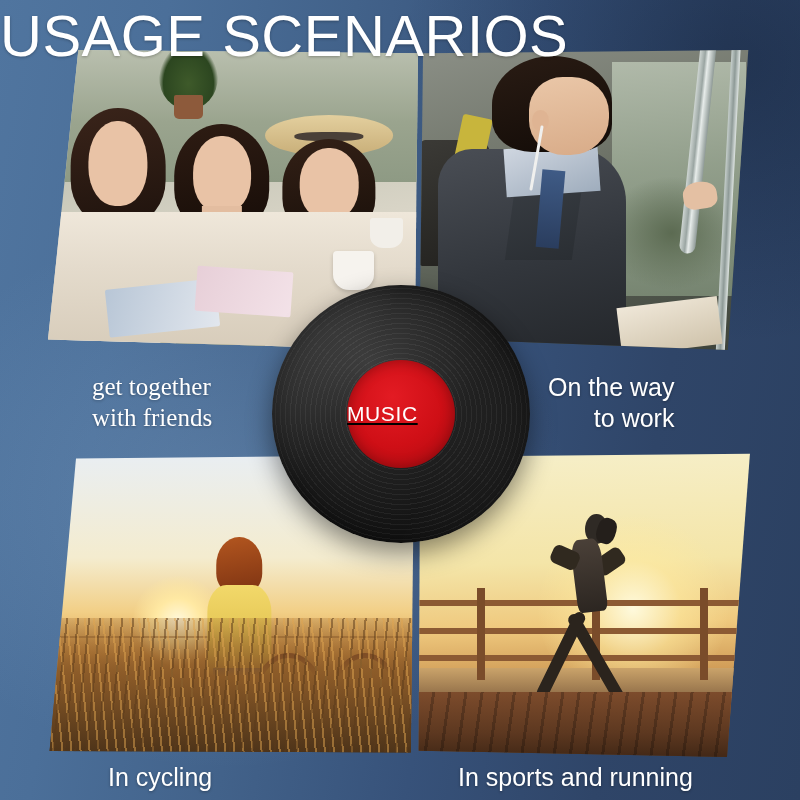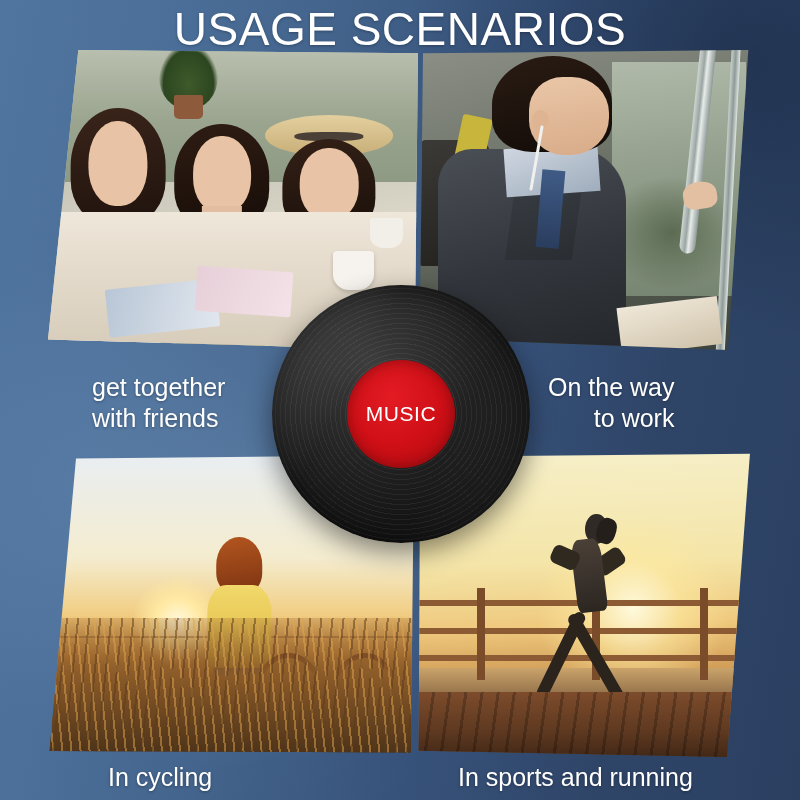--- a/index.html
+++ b/index.html
@@ -12,22 +12,22 @@
     background:linear-gradient(100deg,#50759f 0%,#4b6f99 18%,#42628a 38%,#37527a 58%,#2f4568 78%,#2b4061 100%);
   }
   
   #poster::after{
     content:"";position:absolute;inset:0;pointer-events:none;
     background:radial-gradient(ellipse 70% 55% at 28% 62%, rgba(140,175,210,.28), rgba(0,0,0,0) 62%),
                radial-gradient(ellipse 60% 50% at 92% 8%, rgba(10,22,42,.35), rgba(0,0,0,0) 70%);
   }
 
   .title{
-    position:absolute;left:0;right:0;top:2px;text-align:center;
-    color:#ffffff;font-size:46px;letter-spacing:.5px;font-weight:400;
+    position:absolute;left:0;right:0;top:2px;text-align:left;
+    color:#ffffff;font-size:58px;letter-spacing:.5px;font-weight:400;
     text-shadow:0 1px 3px rgba(0,0,0,.28);
     z-index:6;
   }
 
   
   .tile{position:absolute;overflow:hidden;z-index:3;box-shadow:0 2px 10px rgba(0,0,0,.22);}
   .tile .ph{position:absolute;inset:0;}
 
   #tile-friends{left:48px;top:50px;width:370px;height:300px;
     clip-path:polygon(8.2% 0%, 100% 1.1%, 99.1% 100%, 0% 96.5%);}
@@ -180,29 +180,30 @@
     box-shadow:0 10px 26px rgba(0,0,0,.45), inset 0 0 24px rgba(0,0,0,.6);
     z-index:5;
   }
   .record .sheen{position:absolute;inset:0;border-radius:50%;pointer-events:none;
     background:linear-gradient(118deg, rgba(255,255,255,.12) 0%, rgba(255,255,255,0) 34%,
                rgba(255,255,255,0) 66%, rgba(255,255,255,.07) 100%);}
   .record .label{
     position:absolute;left:50%;top:50%;transform:translate(-50%,-50%);
     width:108px;height:108px;border-radius:50%;
     background:radial-gradient(circle at 42% 34%, #e31b23 0%, #cf0f16 52%, #a90b10 100%);
-    display:flex;align-items:center;justify-content:center;
+    display:flex;align-items:center;justify-content:flex-start;
     box-shadow:inset 0 0 14px rgba(0,0,0,.32);
+    text-decoration:underline;
   }
   .record .label span{color:#fff;font-size:21px;letter-spacing:.6px;}
 
   
   .cap{position:absolute;color:#ffffff;font-size:25px;line-height:1.22;z-index:6;
        text-shadow:0 1px 3px rgba(0,0,0,.32);white-space:pre-line;}
-  #cap-friends{left:92px;top:372px;text-align:left;}
+  #cap-friends{left:92px;top:372px;text-align:left;font-family:Liberation Serif, serif;}
   #cap-commute{left:548px;top:372px;text-align:right;}
   #cap-cycling{left:108px;top:762px;text-align:left;}
   #cap-running{left:458px;top:762px;text-align:left;}
 </style>
 </head>
 <body>
 
 <div id="poster">
 
   <div class="title">USAGE SCENARIOS</div>

